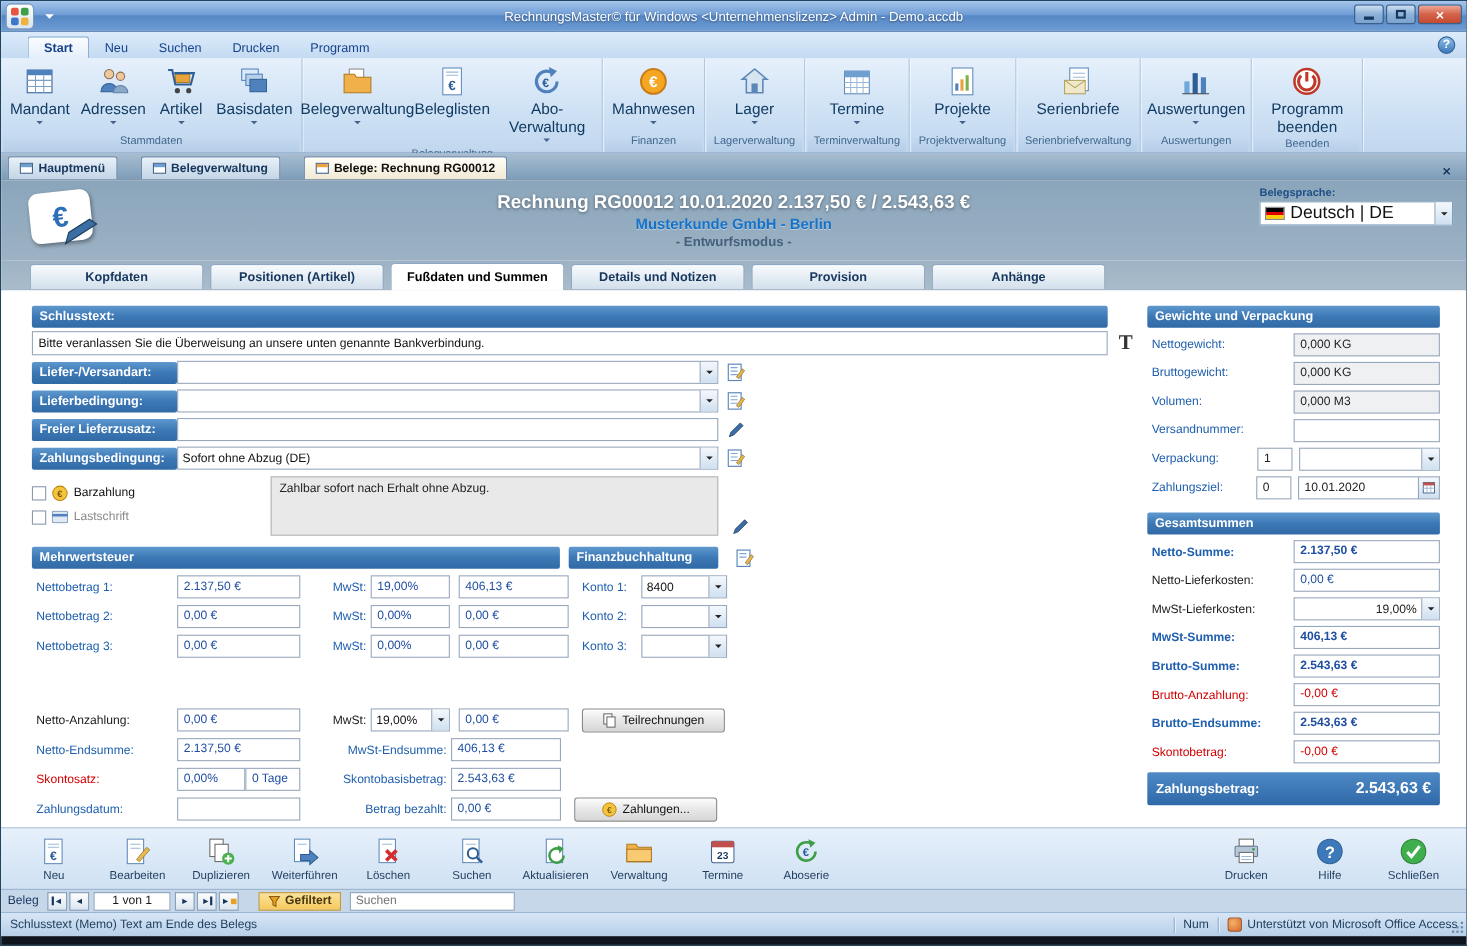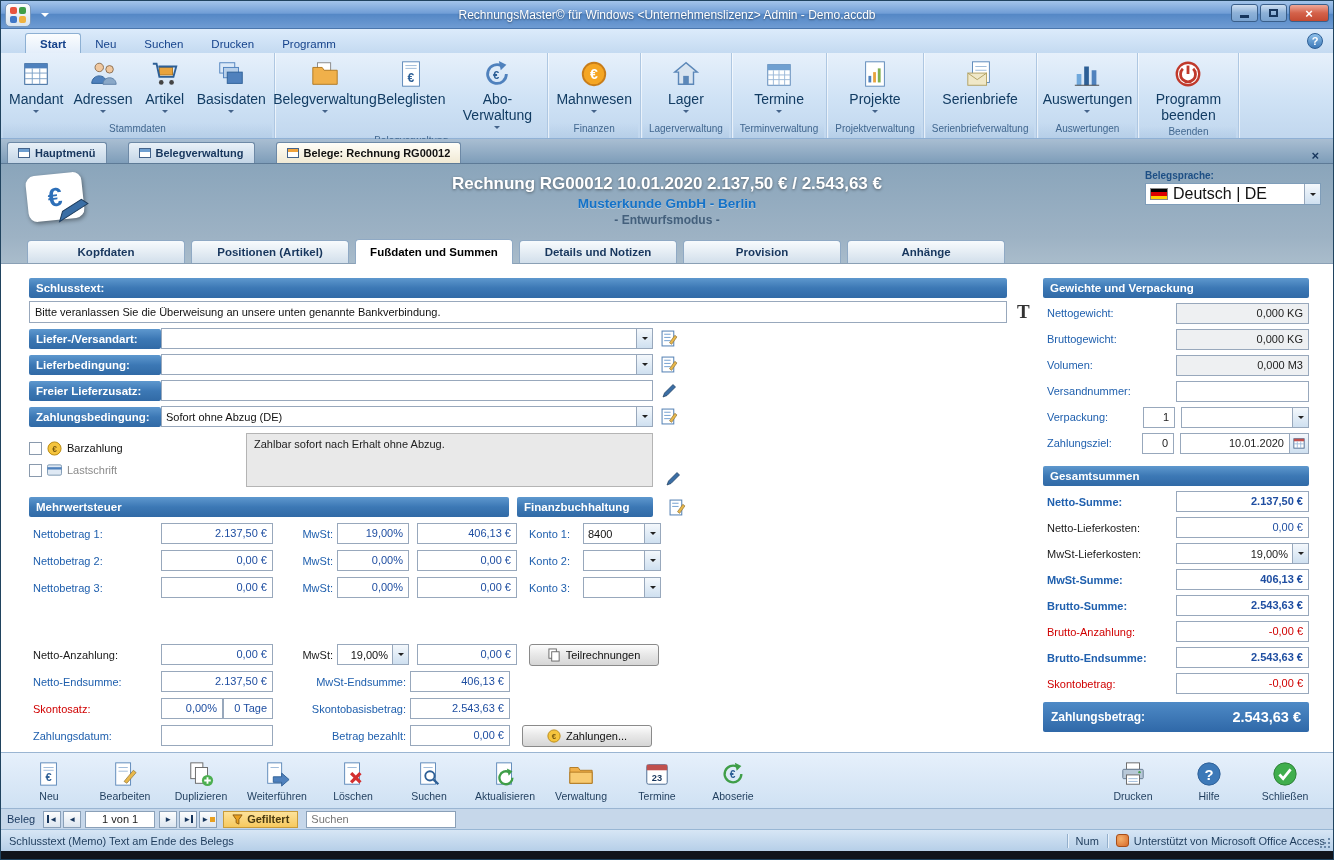--- a/index.html
+++ b/index.html
@@ -94,21 +94,21 @@
 .chklabel{color:#111}
 .chk.muted .chklabel{color:#8a8a8a}
 .paytext{width:407px;height:54px;background:#e9e9e9;border:1px solid #b4b4b4;padding:4px 7px;color:#222;font-size:11px}
 .payrow .icbtn{align-self:flex-end;margin-left:12px}
 
 .mhdrs{margin-top:10px;display:flex;gap:8px}
 .mrow{display:flex;align-items:center;margin-top:6px;height:21px}
 .mlab{width:132px;flex:0 0 132px;padding-left:4px}
 .blue{color:#2060ae}.black{color:#1a1a1a}.red{color:#d00000}.bold{font-weight:bold}
 .box{border:1px solid #98a8bc;background:#fff;height:21px;line-height:19px;padding:0 5px;font-size:11px;display:inline-block}
-.num{text-align:right;color:#1f4ea1}
+.num{text-align:left;color:#1f4ea1}
 .w112{width:112px;flex:0 0 112px}.w72{width:72px;flex:0 0 72px}.w100{width:100px;flex:0 0 100px}
 .w62{width:62px;flex:0 0 62px}.w50{width:50px;flex:0 0 50px}
 .mr18{margin-right:18px}.mr8{margin-right:8px}.mr12{margin-right:12px}.mr4{margin-right:4px}.mr6{margin-right:6px}
 .mlab2{width:42px;flex:0 0 42px;text-align:right}
 .klab{width:50px;flex:0 0 50px;text-align:left}
 .cw78{width:78px;flex:0 0 78px}
 .rlab{width:115px;flex:0 0 115px;text-align:right}
 .gap40{height:40px}
 .btn3d{height:22px;display:inline-flex;align-items:center;gap:5px;padding:0 9px;border:1px solid #8a8a8a;border-radius:3px;background:linear-gradient(#fdfdfd,#e9e9e9 45%,#d6d6d6);font-size:11px;color:#111;cursor:pointer}
 .w130{width:130px;flex:0 0 130px;justify-content:center}
@@ -137,21 +137,21 @@
 .tlabel{font-size:10.5px;color:#1e3c5c}
 .tspring{flex:1}
 
 
 .navbar{height:21px;flex:0 0 21px;background:#c6d7ea;border-top:1px solid #9ab5d2;display:flex;align-items:center;padding:0 6px;gap:2px}
 .nlabel{color:#17365d;margin-right:6px}
 .nbtn{width:18px;height:17px;border:1px solid #8aa0b8;background:linear-gradient(#fdfdfd,#dce6f0);display:flex;align-items:center;justify-content:center;font-size:8px;color:#17365d;cursor:pointer;position:relative}
 .nbtn.first::before,.nbtn.last::after{content:"";width:2px;height:8px;background:#17365d;display:inline-block}
 .nbtn.newrec::after{content:"";width:5px;height:5px;background:#e8a020;margin-left:1px}
 .npos{width:70px;height:17px;background:#fff;border:1px solid #8aa0b8;text-align:center;line-height:15px;margin:0 2px}
-.filterbtn{height:17px;display:flex;align-items:center;gap:4px;padding:0 8px;margin-left:4px;background:linear-gradient(#fde29a,#f6c95e);border:1px solid #c79b3a;color:#4a3a10;font-weight:bold;cursor:pointer}
+.filterbtn{height:17px;display:flex;align-items:center;gap:4px;padding:0 8px;margin-left:16px;background:linear-gradient(#fde29a,#f6c95e);border:1px solid #c79b3a;color:#4a3a10;font-weight:bold;cursor:pointer}
 .nsearch{width:150px;height:17px;border:1px solid #8aa0b8;font-family:inherit;font-size:11px;padding:0 4px;margin-left:6px}
 
 
 .statusbar{height:22px;flex:0 0 22px;background:linear-gradient(#d7e6f5,#b6cfe8);border-top:1px solid #98b6d4;display:flex;align-items:center;padding:0 8px;color:#1e3c5c;position:relative}
 .sdiv{width:1px;height:14px;background:#93afcc;margin:0 8px;box-shadow:1px 0 0 #e8f1fa}
 .sspring{flex:1}
 .access-ic{width:13px;height:13px;border-radius:3px;background:radial-gradient(circle at 35% 35%,#f4b06a,#d86a2a);border:1px solid #a84e18;margin-right:5px}
 .grip{position:absolute;right:2px;bottom:2px;width:12px;height:12px}
 .grip::before{content:"";position:absolute;right:1px;bottom:1px;width:2px;height:2px;background:#6a88a8;box-shadow:-4px 0 #6a88a8,-8px 0 #6a88a8,0 -4px #6a88a8,-4px -4px #6a88a8,0 -8px #6a88a8}
 .basestrip{height:8px;flex:0 0 8px;background:#10141c}

